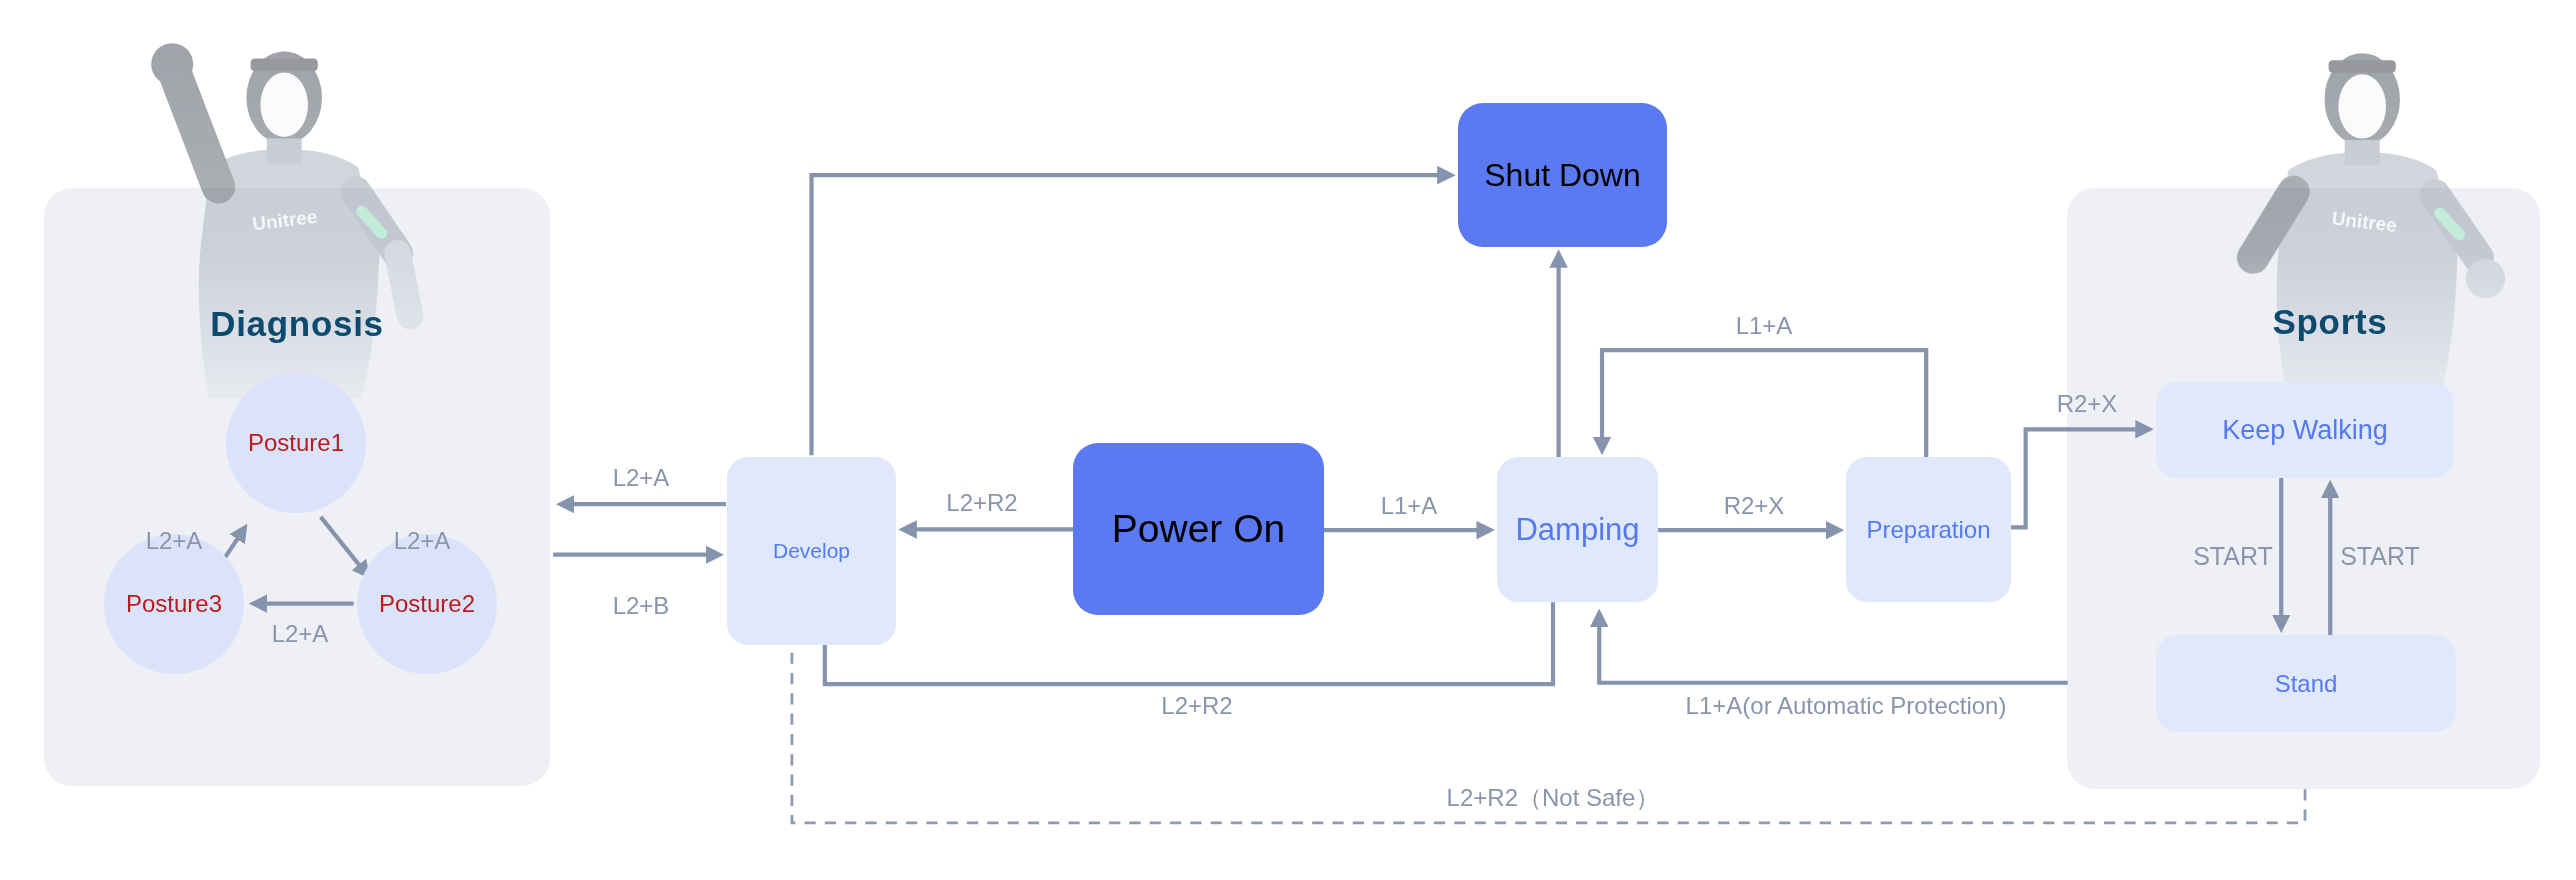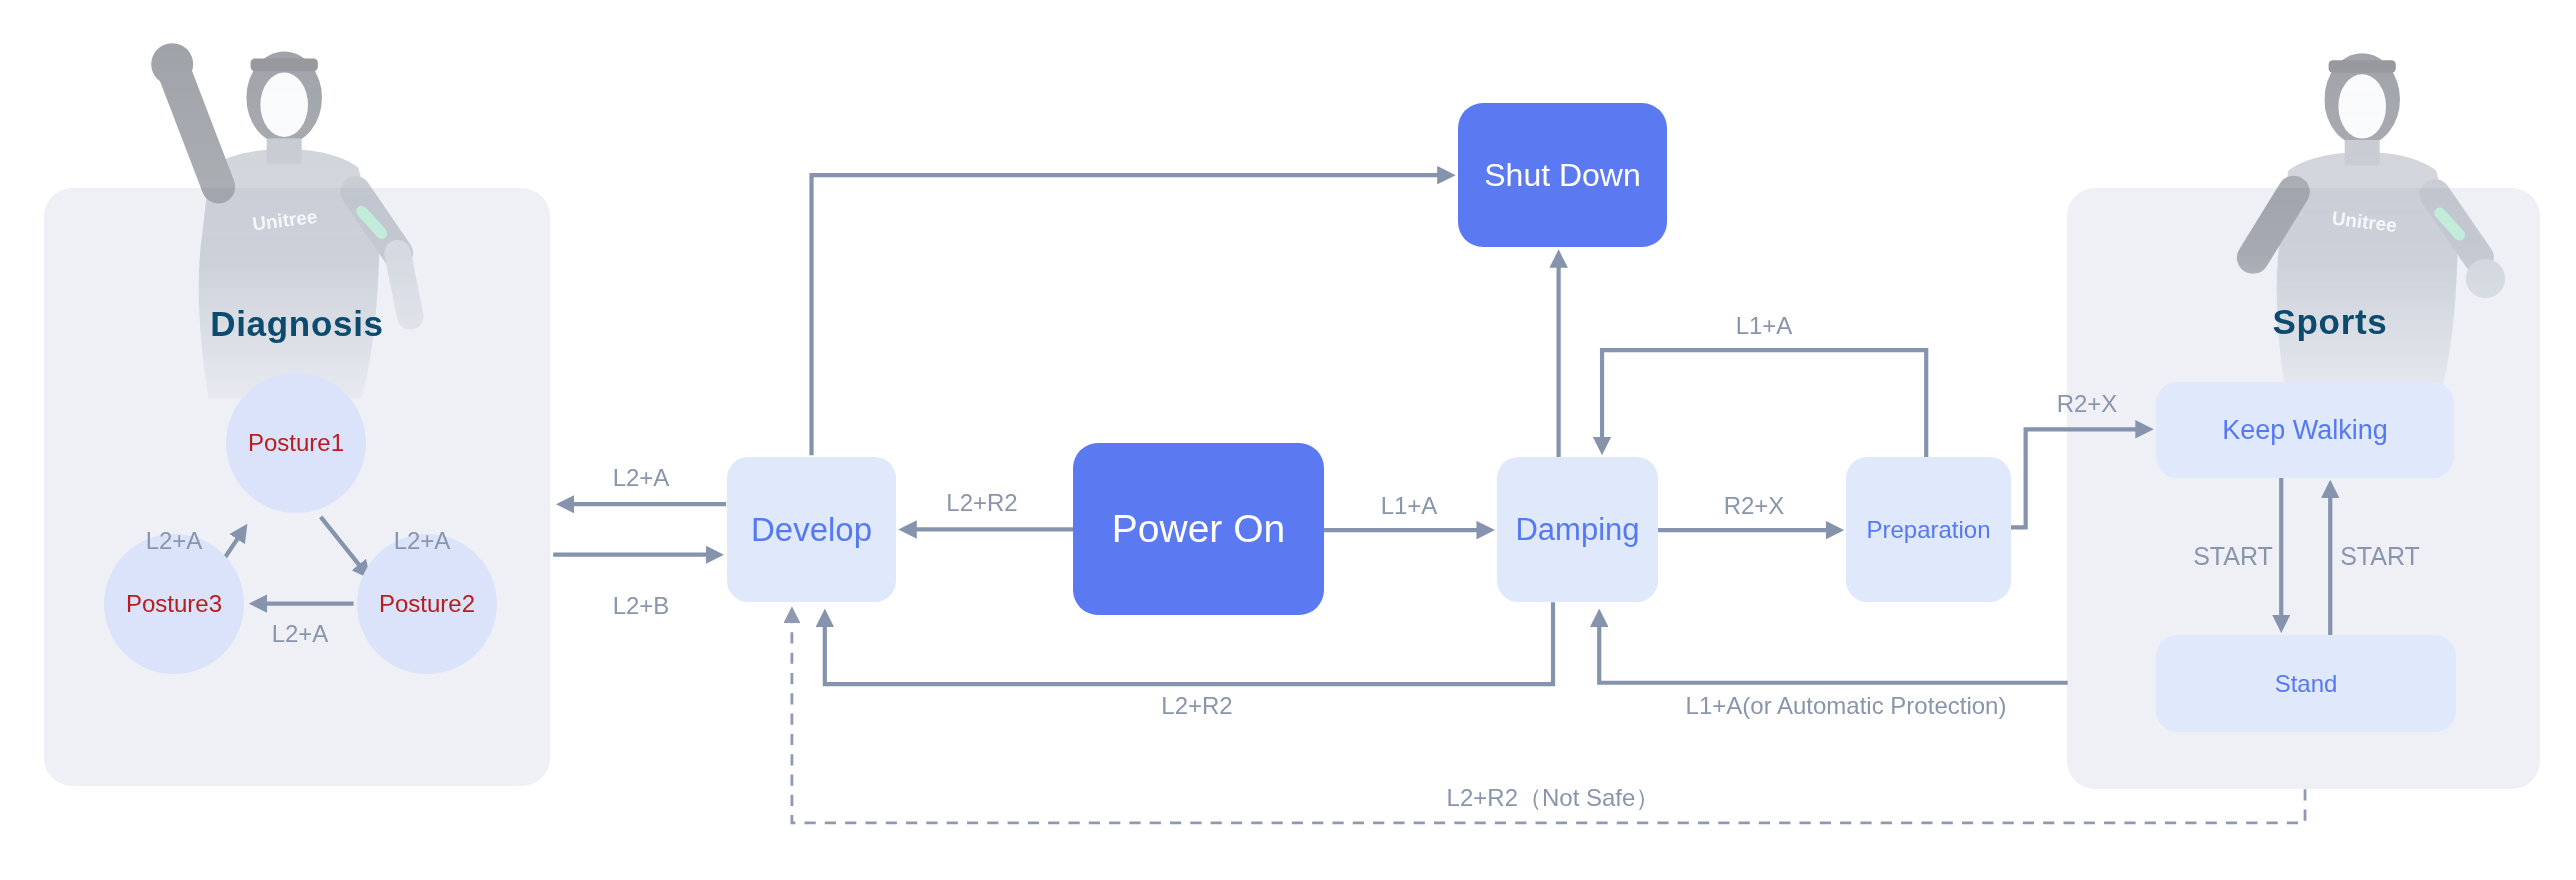--- a/index.html
+++ b/index.html
@@ -8,27 +8,27 @@
 
   
   .panel{position:absolute;background:#eef0f5;border-radius:28px;}
   .panel-title{position:absolute;text-align:center;font-size:35px;font-weight:700;color:#0c4a6e;letter-spacing:0.7px;}
 
   
   svg.wires{position:absolute;left:0;top:0;z-index:5;pointer-events:none;}
 
   
   .node{position:absolute;display:flex;align-items:center;justify-content:center;z-index:6;box-sizing:border-box;}
-  .node.solid{background:#5b79f0;color:#ffffff;border-radius:25px;font-weight:500;}
+  .node.solid{background:#5b79f0;color:#000000;border-radius:25px;font-weight:500;}
   .node.soft{background:#e0e9fc;color:#5579f1;border-radius:21px;font-weight:500;}
   .node.circle{background:#dbe3fa;color:#b91c1c;border-radius:50%;font-weight:500;}
 
   #power-on{left:1073px;top:443px;width:251px;height:172px;font-size:39px;}
   #shut-down{left:1458px;top:103px;width:209px;height:144px;font-size:32px;}
-  #develop{left:727px;top:457px;width:169px;height:145px;font-size:33px;}
+  #develop{left:727px;top:457px;width:169px;height:188px;font-size:21px;}
   #damping{left:1497px;top:457px;width:161px;height:145px;font-size:31px;}
   #preparation{left:1846px;top:457px;width:165px;height:145px;font-size:24px;}
   #keep-walking{left:2156px;top:382px;width:298px;height:96px;font-size:27px;}
   #stand{left:2156px;top:635px;width:300px;height:97px;font-size:24px;}
   #posture1{left:226px;top:373px;width:140px;height:140px;font-size:24px;}
   #posture2{left:357px;top:534px;width:140px;height:140px;font-size:24px;}
   #posture3{left:104px;top:534px;width:140px;height:140px;font-size:24px;}
 
   
   .elabel{position:absolute;transform:translate(-50%,-50%);font-size:24px;color:#8995ac;white-space:nowrap;z-index:7;font-weight:500;}

